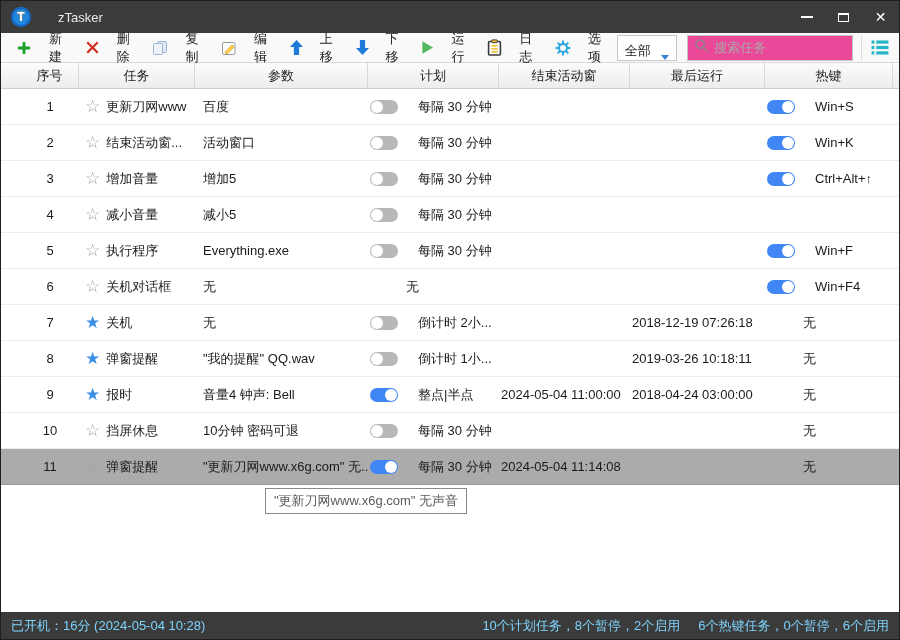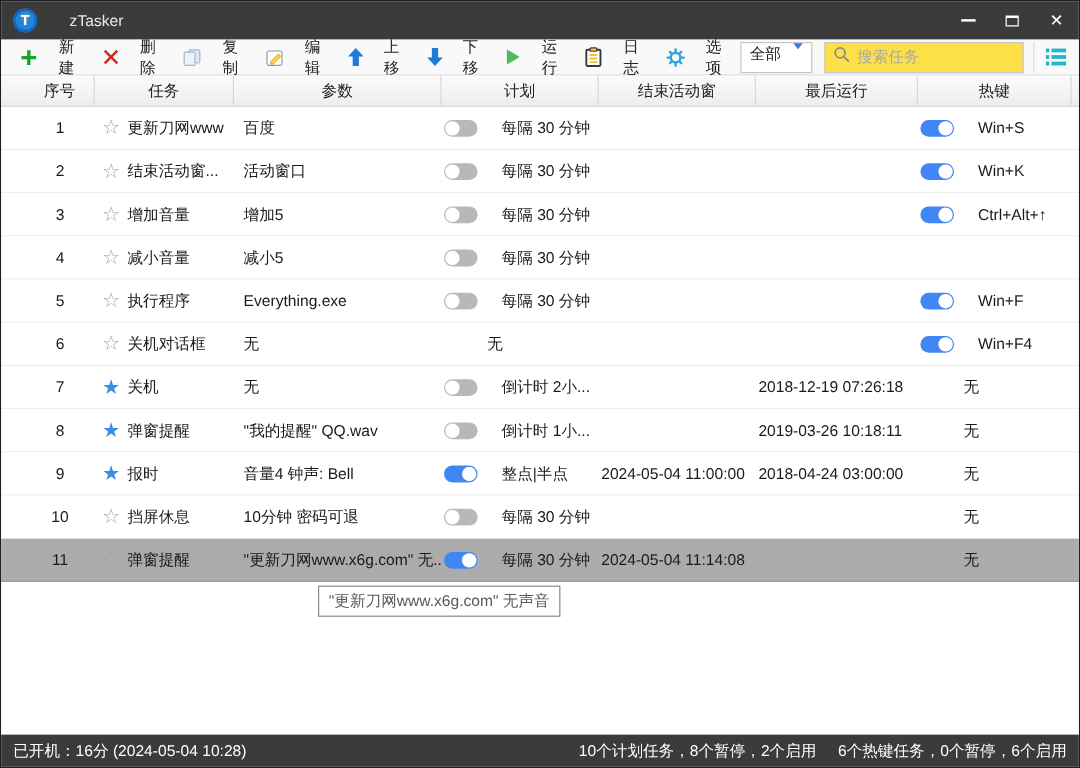--- a/index.html
+++ b/index.html
@@ -21,24 +21,24 @@
   .max-glyph { width:11px; height:9px; border:1px solid #fff; border-top:2px solid #fff; }
   .close-glyph { color:#fff; font-size:14px; font-weight:bold; line-height:1; }
 
   
   .toolbar { height:30px; background:#f9f9f9; border-bottom:1px solid #d9d9d9;
     display:flex; align-items:center; padding:0 8px; flex:0 0 30px; }
   .tbtn { display:flex; align-items:center; gap:17px; font-size:13px; color:#222;
     padding:0 7px; height:26px; cursor:default; }
   .tbtn svg { display:block; }
   .combo { margin-left:auto; width:64px; height:26px; border:1px solid #c6c6c6;
-    background:#fff; display:flex; align-items:flex-start; padding:0 7px; font-size:13px; color:#222; }
+    background:#fff; display:flex; align-items:flex-end; padding:0 7px; font-size:13px; color:#222; }
   .combo-arrow { margin-left:auto; width:0; height:0; border-left:4px solid transparent;
     border-right:4px solid transparent; border-top:5px solid #3b7fd4; }
-  .searchbox { width:178px; height:26px; border:1px solid #c6c6c6; background:#fde047;
+  .searchbox { width:178px; height:26px; border:1px solid #c6c6c6; background:#ec4899;
     display:flex; align-items:center; padding:0 6px; margin-left:10px; gap:5px; }
   .searchbox input { border:none; outline:none; width:100%; font-size:13px; color:#333;
     font-family:inherit; background:transparent; }
   .searchbox input::placeholder { color:#a8a8a8; }
   .tool-sep { width:1px; height:26px; background:#ddd; margin:0 7px 0 8px; }
 
   
   .grid { display:grid; grid-template-columns:58px 116px 173px 131px 131px 135px 128px minmax(0,1fr);padding-left:20px; }
   .thead { height:26px; background:linear-gradient(#fbfbfb,#ededed);
     border-bottom:1px solid #cfcfcf; flex:0 0 26px; }
@@ -66,21 +66,21 @@
   .knob { position:absolute; top:1px; width:12px; height:12px; border-radius:50%; background:#fff; }
   .toggle.off .knob { left:1px; }
   .toggle.on .knob { right:1px; }
 
   
   .belowarea { flex:1 1 auto; background:#fff; position:relative; }
   .tooltip { position:absolute; left:264px; top:3px; background:#fff;
     border:1px solid #8a8a8a; padding:3px 8px; font-size:13px; color:#5a5a5a; white-space:nowrap; }
 
   
-  .statusbar { height:27px; background:#3b3b3b; color:#ffffff; font-size:13px;
+  .statusbar { height:27px; background:#3b3b3b; color:#7dd3fc; font-size:13px;
     display:flex; align-items:center; padding:0 10px; flex:0 0 27px; }
   .status-right { margin-left:auto; display:flex; gap:18px; }
 </style>
 </head>
 <body>
 
 <div class="window">
 
   <div class="titlebar">
     <div class="appicon">T</div>

